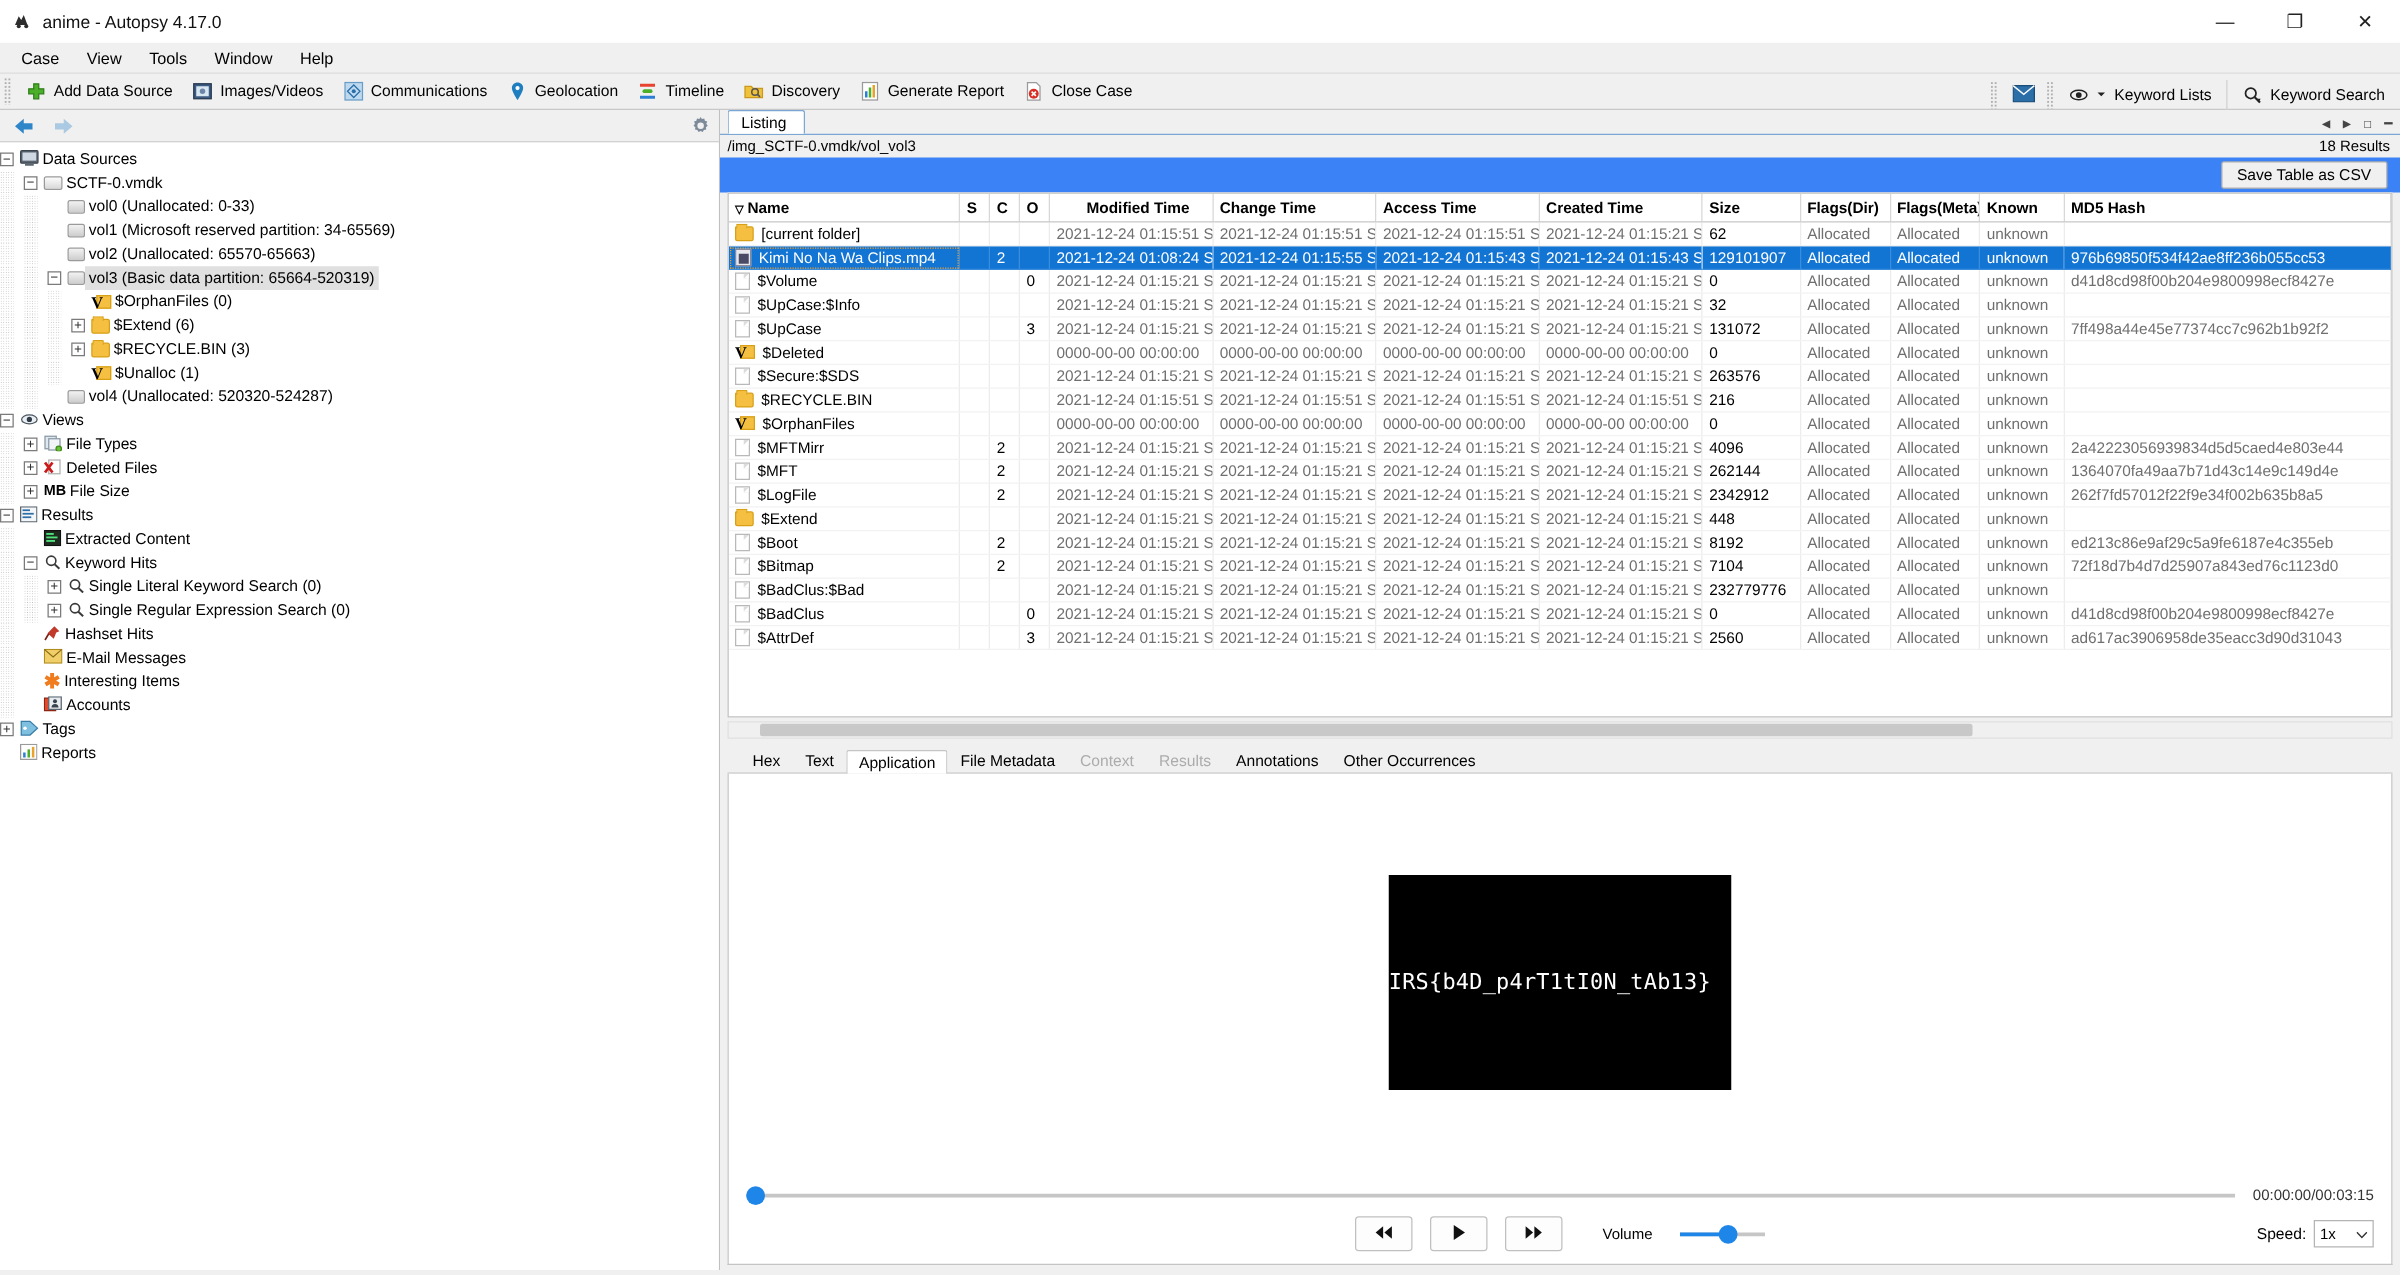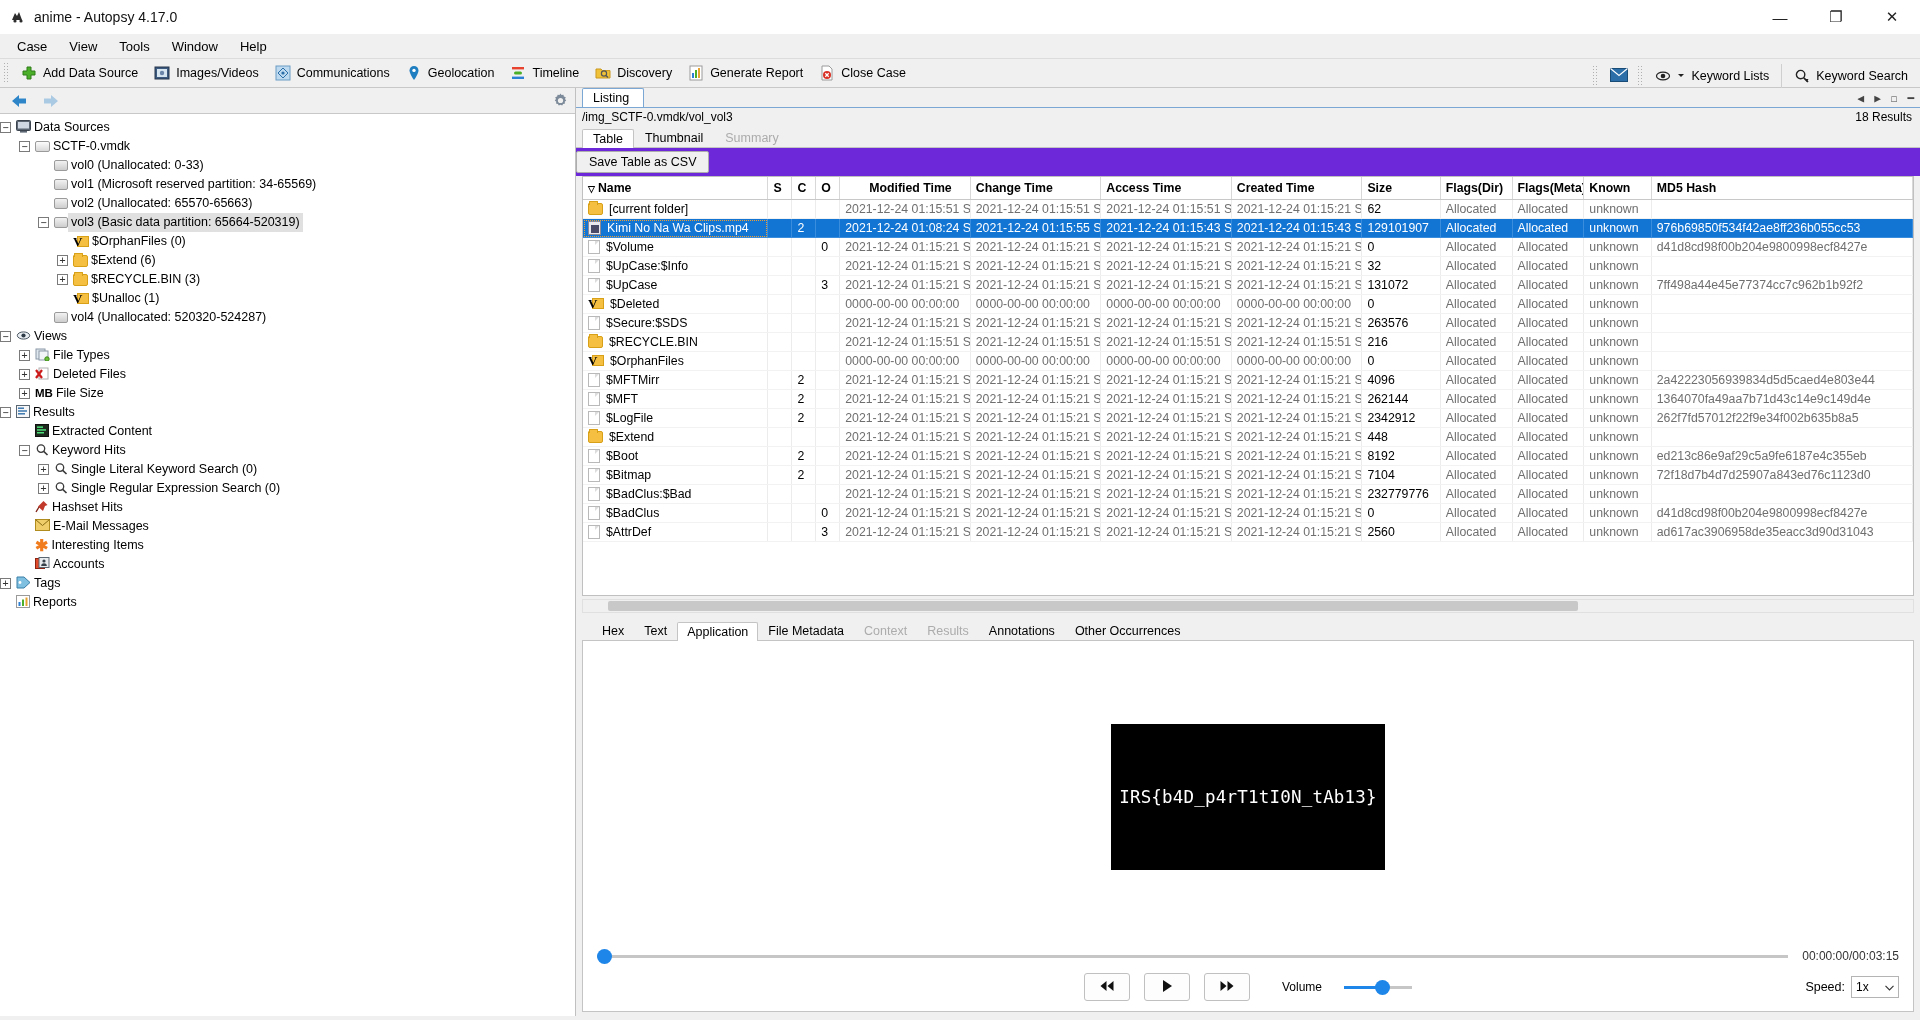--- a/index.html
+++ b/index.html
@@ -91,22 +91,22 @@
   #path-row .results-count { font-size: 12px; }
 
   #sub-tabs { height: 22px; background:#f0f0f0; display:flex; align-items:flex-end;
               padding-left: 6px; border-bottom:1px solid #c4c4c4;}
   .st-tab { padding: 2px 10px; font-size:12.5px; border:1px solid transparent;
             border-bottom:none; }
   .st-tab.active { background:#fff; border-color:#c4c4c4; border-radius:2px 2px 0 0;
                    position:relative; top:1px; }
   .st-tab.disabled { color:#acacac; }
 
-  #csv-row { height: 28px; background:#6d28d9; display:flex; align-items:center;
-             justify-content:flex-start; padding-right: 10px; }
+  #csv-row { height: 28px; background:#3b82f6; display:flex; align-items:center;
+             justify-content:flex-end; padding-right: 10px; }
   .btn { background:#f0f0f0; border:1px solid #adadad; border-radius:2px;
          padding: 3px 12px; font-size:12.5px; }
 
   
   #table-wrap { background:#fff; border:1px solid #c0c0c0; margin: 0 6px;
                 flex: 0 0 auto; height: 420px; overflow:hidden; position:relative;}
   table.ftable { border-collapse: collapse; width: 1330px; table-layout: fixed; }
   table.ftable th {
     background:#fff; border-right:1px solid #d8d8d8; border-bottom:1px solid #c8c8c8;
     font-size:12.3px; font-weight:bold; text-align:left; padding: 4px 5px; height: 22px;
@@ -136,22 +136,22 @@
                  padding-left: 10px; background:#f0f0f0; }
   .vt-tab { padding: 2px 9px; font-size:12.5px; border:1px solid transparent; border-bottom:none;}
   .vt-tab.active { background:#fff; border-color:#c4c4c4; border-radius:2px 2px 0 0;
                    position:relative; top:1px; }
   .vt-tab.disabled { color:#acacac; }
 
   #viewer-body { flex:1; background:#fff; border:1px solid #c4c4c4; border-top:none;
                  display:flex; flex-direction:column; align-items:center; }
   #video-area { flex:1; width:100%; display:flex; align-items:center; justify-content:center;
                 padding-top: 8px; }
-  #video-frame { width: 274px; height: 146px; background:#000; display:flex;
-                 align-items:center; justify-content:center; }
+  #video-frame { width: 274px; height: 172px; background:#000; display:flex;
+                 align-items:center; justify-content:flex-start; }
   #video-frame .flag { color:#fff; font-family:"DejaVu Sans Mono", monospace;
                        font-size: 17.5px; letter-spacing: .2px; }
 
   #progress-row { width:100%; display:flex; align-items:center; padding: 4px 14px 0 14px; }
   .seek-track { flex:1; height: 3px; background:#c6c6c6; position:relative; }
   .seek-knob { position:absolute; left:0px; top:-6px; width: 15px; height:15px;
                border-radius:50%; background:#1e86e8; }
   .time-label { font-size:12px; color:#333; margin-left: 14px; white-space:nowrap; }
 
   #controls-row { width:100%; display:flex; align-items:center; justify-content:center;
@@ -664,25 +664,20 @@
         <span class="mini">☐</span>
         <span class="mini">━</span>
       </div>
     </div>
 
     <div id="path-row">
       <span>/img_SCTF-0.vmdk/vol_vol3</span>
       <span class="results-count">18 Results</span>
     </div>
 
-    <div id="sub-tabs">
-      <div class="st-tab active">Table</div>
-      <div class="st-tab">Thumbnail</div>
-      <div class="st-tab disabled">Summary</div>
-    </div>
 
     <div id="csv-row">
       <div class="btn">Save Table as CSV</div>
     </div>
 
     <div id="table-wrap">
       <table class="ftable">
         <colgroup id="colg">
             <col style="width: 170px;">
             <col style="width: 22px;">

